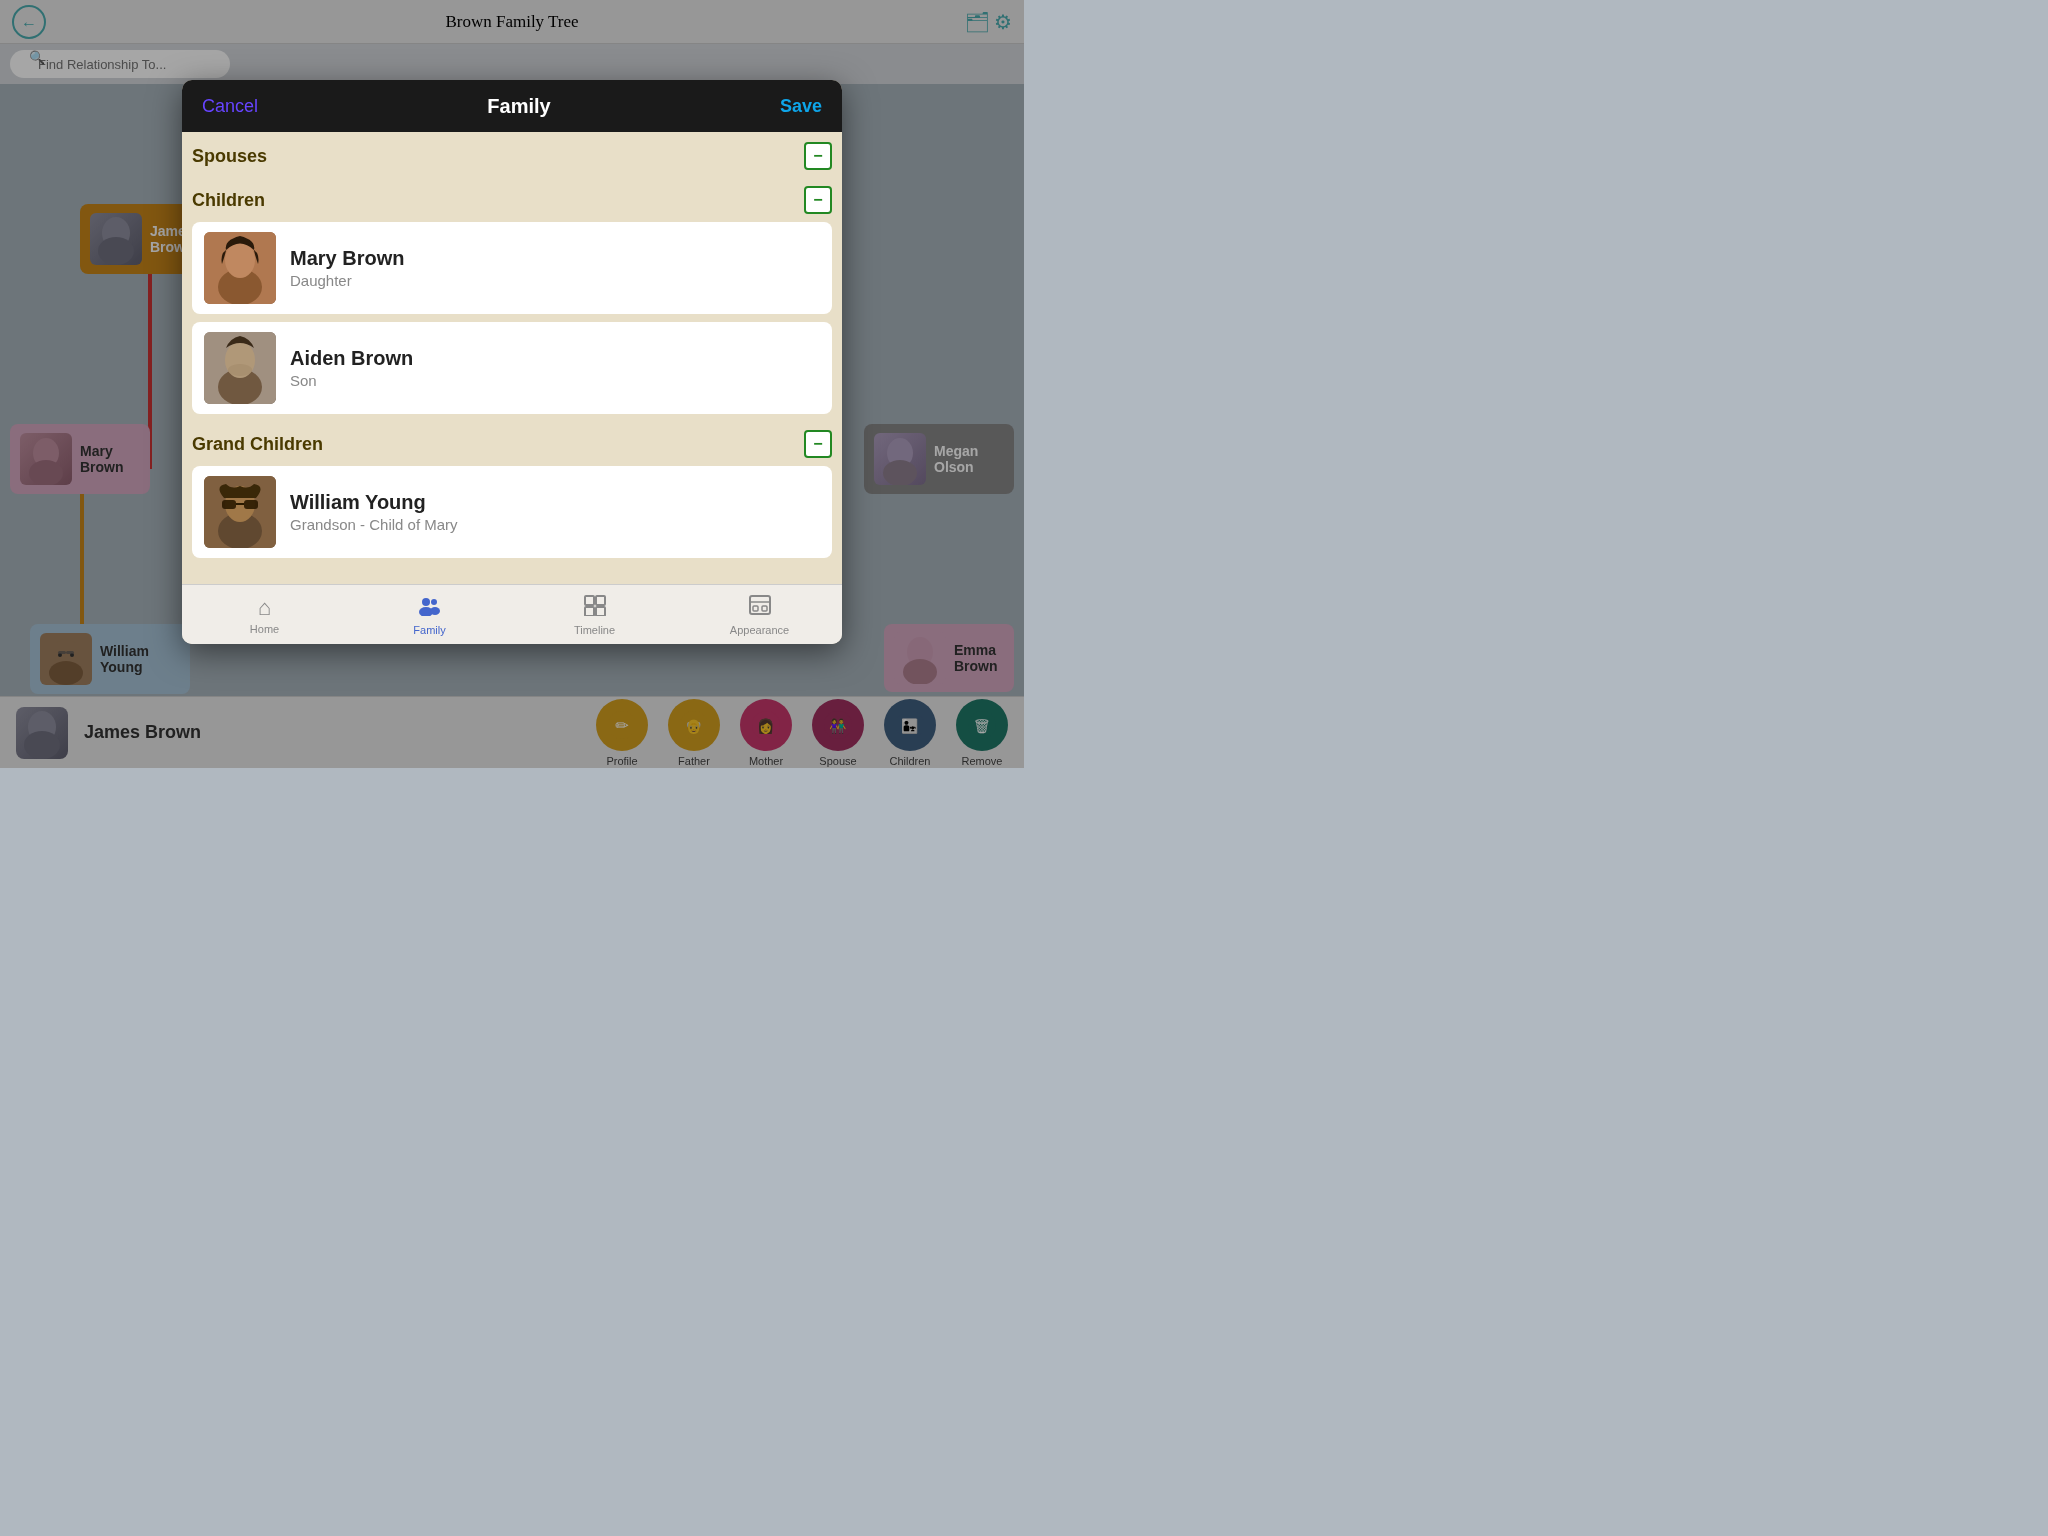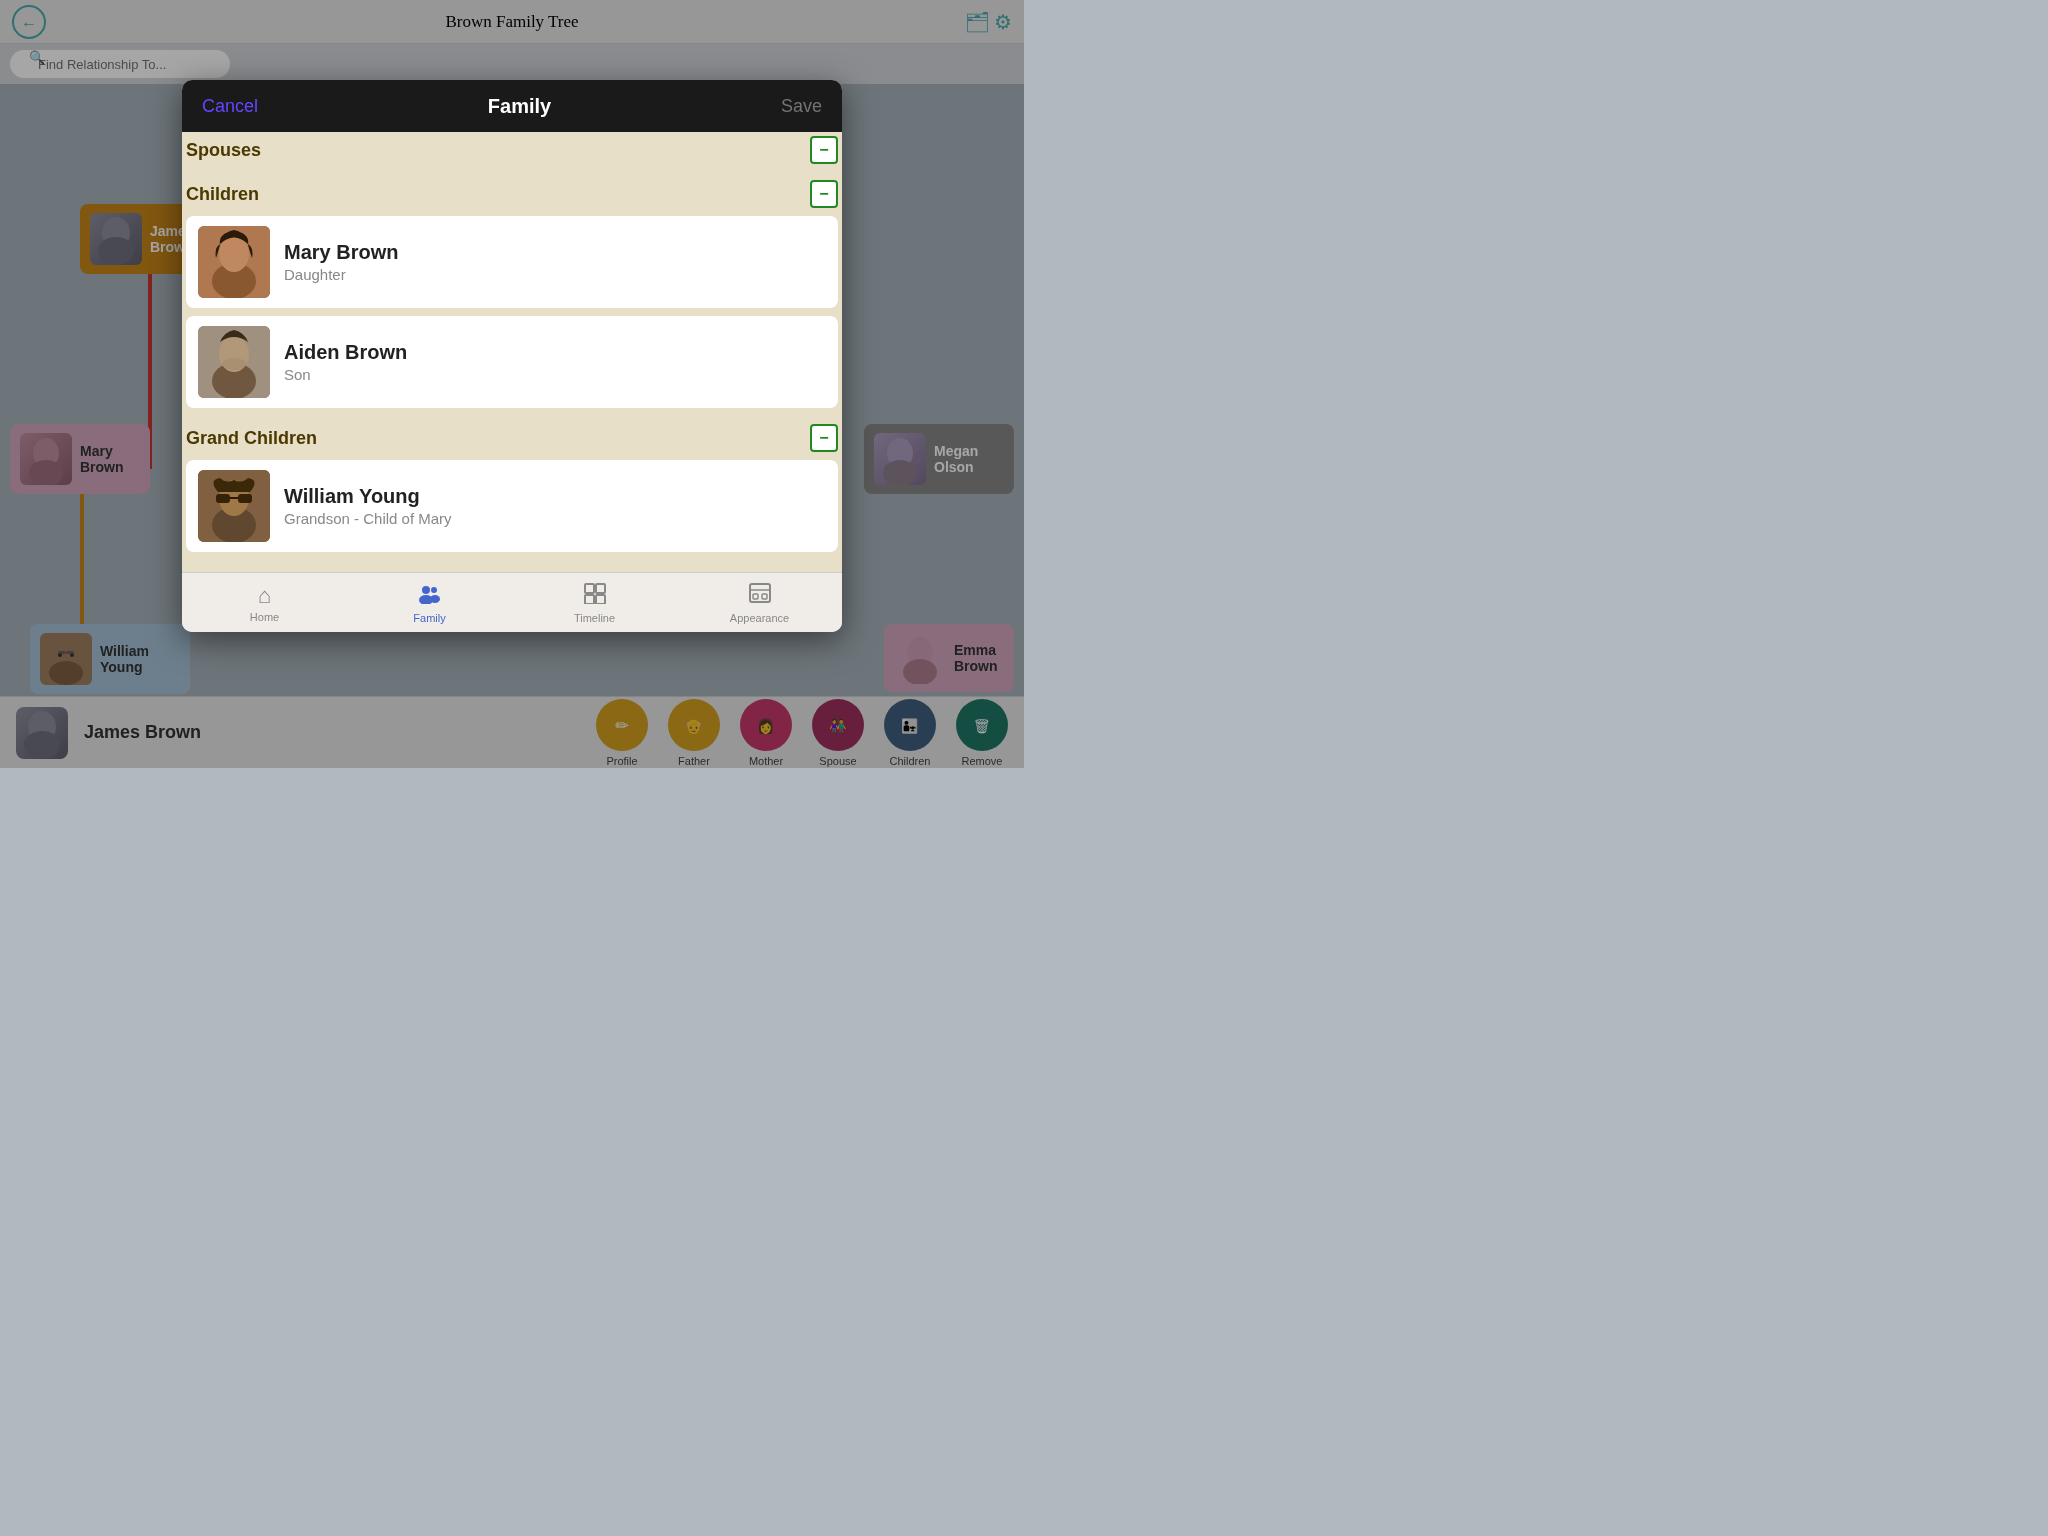--- a/index.html
+++ b/index.html
@@ -294,31 +294,31 @@
       cursor: pointer;
       background: none;
       border: none;
     }
     .modal-title {
       color: #fff;
       font-size: 20px;
       font-weight: 700;
     }
     .modal-save {
-      color: #737373;
+      color: #0ea5e9;
       font-size: 18px;
-      font-weight: 400;
+      font-weight: 700;
       cursor: pointer;
       background: none;
       border: none;
     }
 
     
     .modal-content {
-      padding: 4px;
+      padding: 10px;
       overflow-y: auto;
       max-height: 580px;
     }
 
     
     .section {
       margin-bottom: 16px;
     }
     .section-header {
       display: flex;

